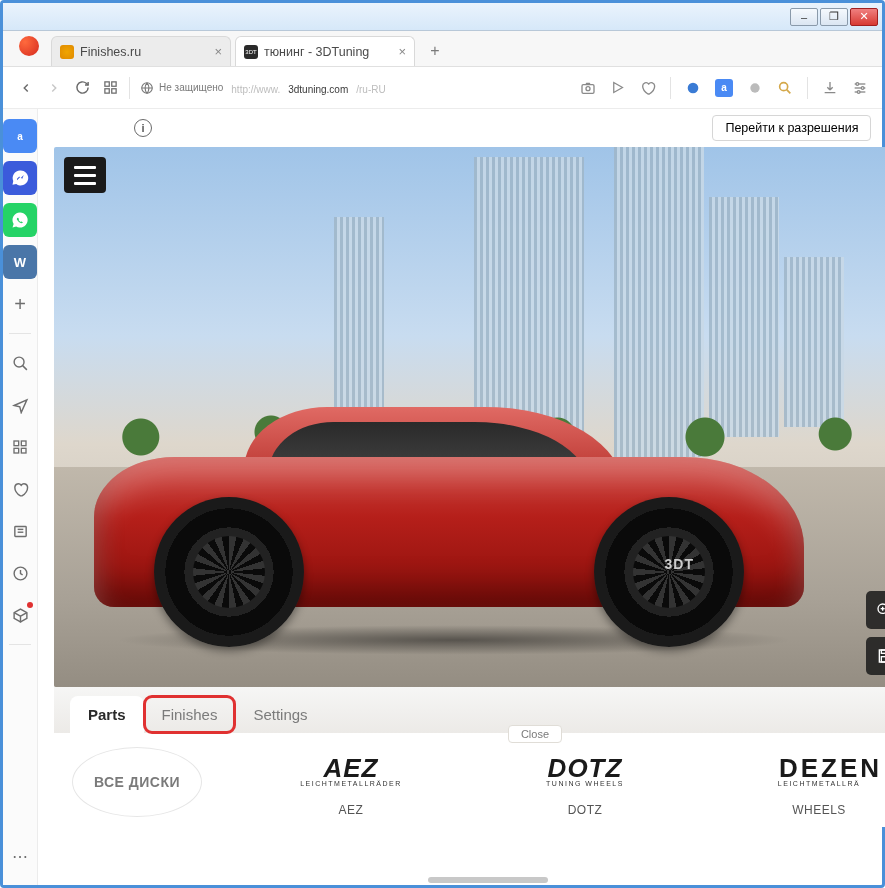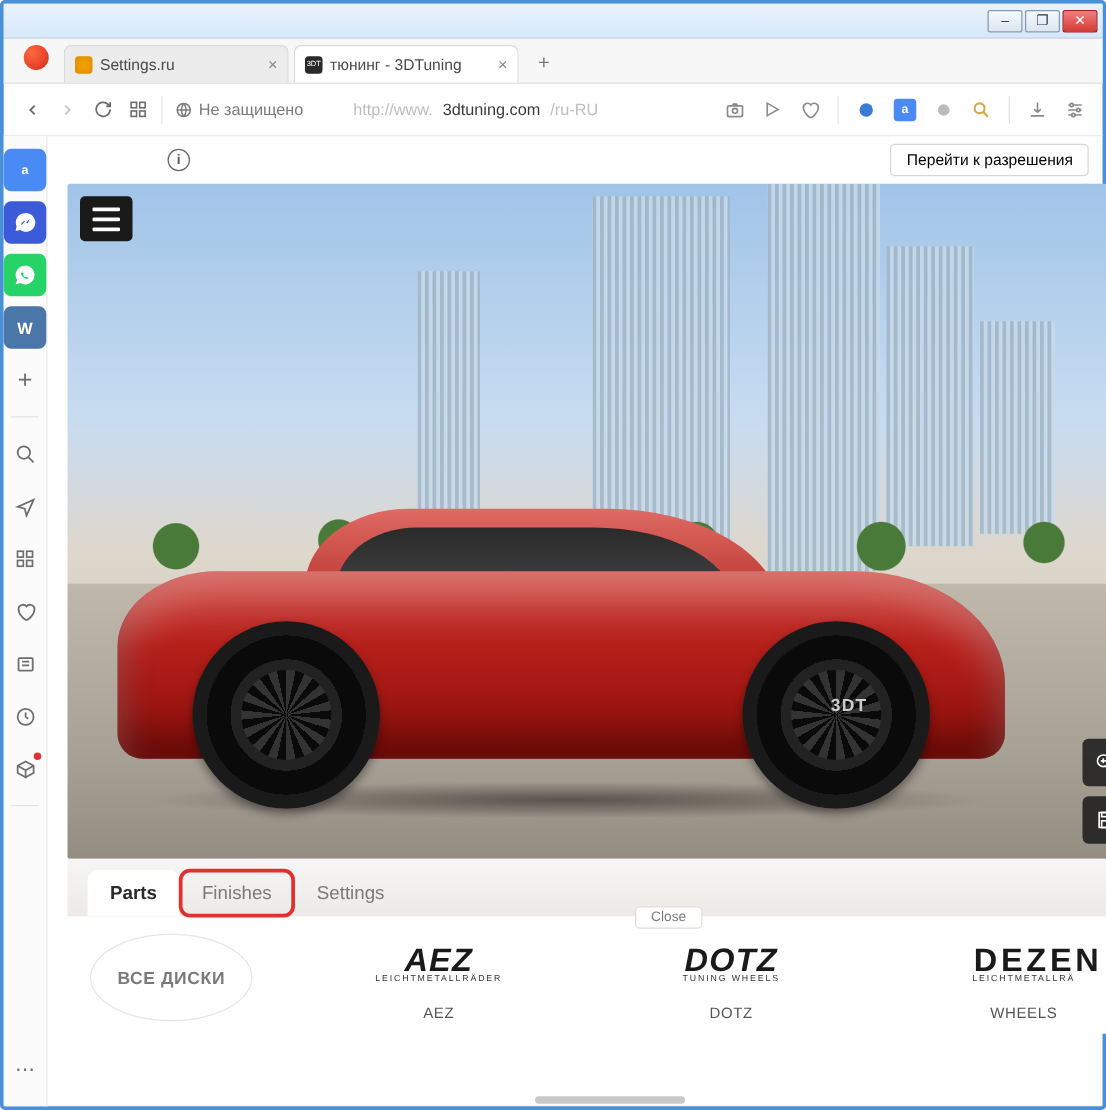--- a/index.html
+++ b/index.html
@@ -16,21 +16,21 @@
 .tab { height: 30px; min-width: 180px; max-width: 200px; background: #fff; border: 1px solid #d9d9d9; border-bottom: none; border-radius: 6px 6px 0 0; display: flex; align-items: center; padding: 0 8px; gap: 6px; font-size: 12.5px; color: #4a4a4a; margin-right: 4px; cursor: pointer; }
 .tab.inactive { background: #ececec; }
 .tab .favicon { width: 14px; height: 14px; border-radius: 3px; }
 .tab .close-x { margin-left: auto; color: #888; font-size: 13px; }
 .newtab { width: 24px; height: 24px; border-radius: 4px; display: flex; align-items: center; justify-content: center; color: #7a7a7a; font-size: 16px; margin-left: 4px; margin-bottom: 3px; cursor: pointer; }
 
 .addrbar { height: 42px; display: flex; align-items: center; gap: 10px; padding: 0 14px; border-bottom: 1px solid #ececec; }
 .nav-icon { width: 18px; height: 18px; color: #6b6b6b; display: flex; align-items: center; justify-content: center; cursor: pointer; }
 .nav-icon.dis { color: #c7c7c7; }
 .addr-sep { width: 1px; height: 22px; background: #e3e3e3; }
-.addr-url { flex: 0 0 auto; display: flex; align-items: flex-end; gap: 8px; font-size: 13px; color: #9a9a9a; }
+.addr-url { flex: 0 0 auto; display: flex; align-items: flex-end; gap: 8px; font-size: 10px; color: #9a9a9a; }
 .addr-url .secure { display: flex; align-items: center; gap: 5px; color: #7a7a7a; }
 .addr-url .host { color: #3a3a3a; }
 .addr-right { margin-left: auto; display: flex; align-items: center; gap: 14px; }
 .addr-right .ic { width: 16px; height: 16px; color: #8a8a8a; cursor: pointer; }
 
 .notice { height: 38px; margin: 0 16px 0 80px; display: flex; align-items: center; gap: 10px; font-size: 13px; color: #3a3a3a; }
 .notice .info { width: 18px; height: 18px; border: 1.4px solid #6a6a6a; border-radius: 50%; display: flex; align-items: center; justify-content: center; font-size: 11px; font-weight: 700; color: #5a5a5a; }
 .notice .goto { margin-left: auto; background: #fff; border: 1px solid #d6d6d6; border-radius: 4px; padding: 5px 12px; cursor: pointer; font-size: 12.5px; }
 .notice .dismiss { color: #9a9a9a; font-size: 15px; cursor: pointer; padding: 0 6px; }
 
@@ -103,21 +103,21 @@
   <div class="titlebar">
     <div class="titlebar-btn">–</div>
     <div class="titlebar-btn">❐</div>
     <div class="titlebar-btn close">✕</div>
   </div>
 
   <div class="tabs-strip">
     <div class="opera-logo"></div>
     <div class="tab inactive">
       <span class="favicon" style="background:radial-gradient(circle,#f0a500,#e08a00);"></span>
-      <span>Settings.ru</span>
+      <span>Finishes.ru</span>
       <span class="close-x">×</span>
     </div>
     <div class="tab">
       <span class="favicon" style="background:#2a2a2a;color:#fff;font-size:6px;display:flex;align-items:center;justify-content:center;">3DT</span>
       <span>тюнинг - 3DTuning</span>
       <span class="close-x">×</span>
     </div>
     <div class="newtab">+</div>
   </div>
 
@@ -148,21 +148,21 @@
       </div>
     <div class="addr-sep"></div>
     <div class="addr-url">
       <span class="secure">
         <svg width="14" height="14" viewBox="0 0 24 24" fill="none" stroke="currentColor" stroke-width="2">
             <circle cx="12" cy="12" r="9"></circle>
             <path d="M3 12h18M12 3a14 14 0 010 18M12 3a14 14 0 000 18"></path>
           </svg>
         <span>Не защищено</span>
       </span>
-      <span style="color:#bdbdbd;margin-left:32px;">http://www.</span>
+      <span style="color:#bdbdbd;">http://www.</span>
         <span class="host">3dtuning.com</span>
         <span style="color:#bdbdbd;">/ru-RU</span>
     </div>
     <div class="addr-right">
       <div class="ic">
           <svg width="16" height="16" viewBox="0 0 24 24" fill="none" stroke="currentColor" stroke-width="2">
             <rect x="3" y="7" width="18" height="13" rx="2"></rect>
             <circle cx="12" cy="13" r="3"></circle>
             <path d="M9 7l1-2h4l1 2"></path>
           </svg>

